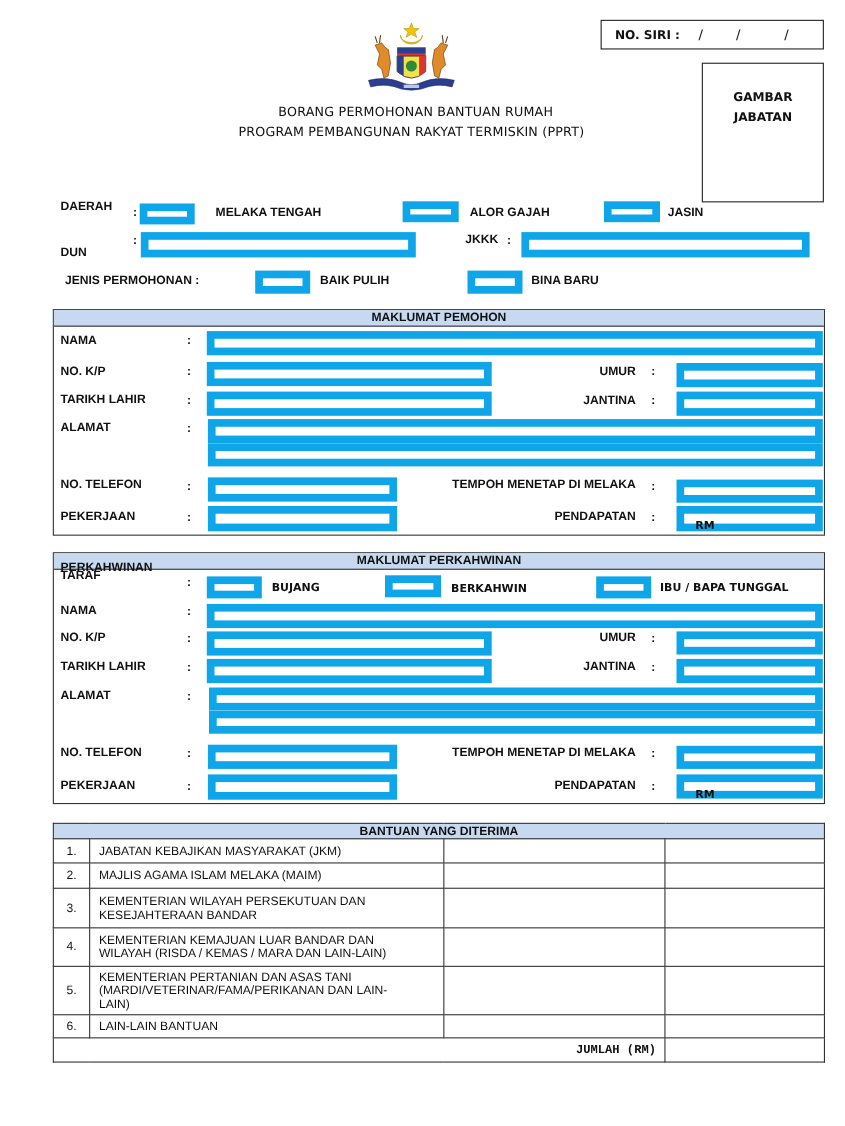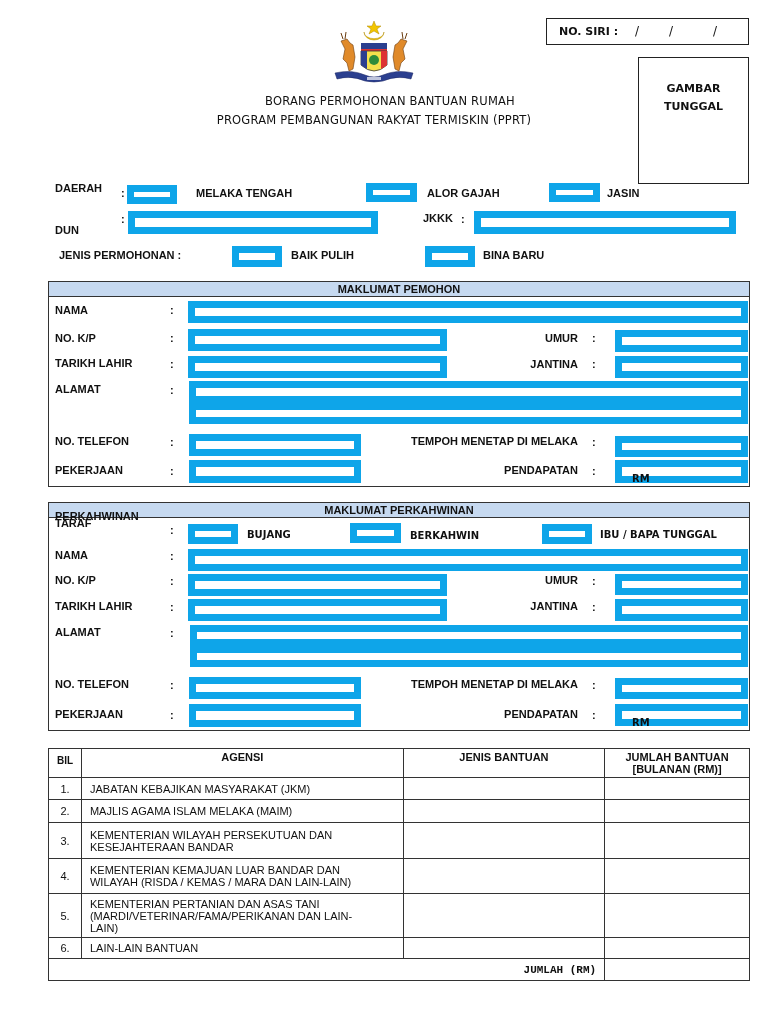--- a/index.html
+++ b/index.html
@@ -30,21 +30,21 @@
 
 <div class="abs" style="left:546px;top:18px;width:203px;height:27px;border:1px solid #222;">
   <span class="abs calibri" style="left:12px;top:6px;font-size:11px;font-weight:bold;">NO. SIRI :</span>
   <span class="abs calibri" style="left:88px;top:5px;font-size:12px;">/</span>
   <span class="abs calibri" style="left:122px;top:5px;font-size:12px;">/</span>
   <span class="abs calibri" style="left:166px;top:5px;font-size:12px;">/</span>
 </div>
 
 <div class="abs" style="left:638px;top:57px;width:111px;height:127px;border:1px solid #222;text-align:center;">
   <div class="calibri" style="margin-top:24px;font-size:11px;font-weight:bold;">GAMBAR</div>
-  <div class="calibri" style="margin-top:5px;font-size:11px;font-weight:bold;">TUNGGAL</div>
+  <div class="calibri" style="margin-top:5px;font-size:11px;font-weight:bold;">JABATAN</div>
 </div>
 
 <svg class="abs" style="left:331px;top:19px;" width="86" height="64" viewBox="0 0 86 64">
 
   <polygon points="43,2 45,7 50,7 46,10 48,15 43,12 38,15 40,10 36,7 41,7" fill="#f2c500" stroke="#b08a00" stroke-width="0.5"></polygon>
   <path d="M33,13 A10,8 0 0 0 53,13 A9,6 0 0 1 33,13 Z" fill="#f2c500" stroke="#b08a00" stroke-width="0.5"></path>
 
   <rect x="30" y="24" width="26" height="6" fill="#2b3f8f"></rect>
   <rect x="30" y="30" width="26" height="2" fill="#d33"></rect>
 
@@ -56,21 +56,21 @@
   <path d="M10,22 L16,20 L19,24 L22,26 L24,38 L22,50 L18,52 L16,44 L12,40 L14,30 Z" fill="#e08a2a" stroke="#6b3d10" stroke-width="0.6"></path>
   <path d="M12,20 L10,14 M14,20 L15,13" stroke="#6b3d10" stroke-width="1"></path>
 
   <path d="M76,22 L70,20 L67,24 L64,26 L62,38 L64,50 L68,52 L70,44 L74,40 L72,30 Z" fill="#e08a2a" stroke="#6b3d10" stroke-width="0.6"></path>
   <path d="M74,20 L76,14 M72,20 L71,13" stroke="#6b3d10" stroke-width="1"></path>
 
   <path d="M4,54 Q20,50 34,56 Q43,60 52,56 Q66,50 82,54 L80,60 Q66,56 52,62 Q43,64 34,62 Q20,56 6,60 Z" fill="#2b3f8f" stroke="#1a2560" stroke-width="0.5"></path>
   <rect x="36" y="58" width="14" height="3" fill="#fff" opacity="0.7"></rect>
 </svg>
 
-<div class="abs calibri" style="left:16px;top:94px;width:748px;text-align:center;font-size:11.5px;letter-spacing:0.2px;">BORANG PERMOHONAN BANTUAN RUMAH</div>
+<div class="abs calibri" style="left:4px;top:94px;width:748px;text-align:center;font-size:11.5px;letter-spacing:0.2px;">BORANG PERMOHONAN BANTUAN RUMAH</div>
 <div class="abs calibri" style="left:0;top:113px;width:748px;text-align:center;font-size:11.5px;letter-spacing:0.2px;">PROGRAM PEMBANGUNAN RAKYAT TERMISKIN (PPRT)</div>
 
 <span class="lbl" style="left:55px;top:182px;">DAERAH</span>
 <span class="colon" style="left:121px;top:187px;">:</span>
 <div class="box" style="left:127px;top:185px;width:50px;height:19px;"></div>
 <span class="lbl" style="left:196px;top:187px;">MELAKA TENGAH</span>
 <div class="box" style="left:366px;top:183px;width:51px;height:19px;"></div>
 <span class="lbl" style="left:427px;top:187px;">ALOR GAJAH</span>
 <div class="box" style="left:549px;top:183px;width:51px;height:19px;"></div>
 <span class="lbl" style="left:607px;top:187px;">JASIN</span>
@@ -177,25 +177,22 @@
 <span class="colon" style="left:170px;top:709px;">:</span>
 <div class="box" style="left:189px;top:704px;width:172px;height:23px;"></div>
 <span class="lbl r" style="right:190px;top:708px;">PENDAPATAN</span>
 <span class="colon" style="left:592px;top:709px;">:</span>
 <div class="box" style="left:615px;top:704px;width:133px;height:22px;">
   <span class="rm">RM</span>
 </div>
 
 <table class="bt">
   <tbody>
-  <tr>
-    <th class="hd" style="font-size:10px;padding-top:6px;">BIL</th>
-    <th class="hd">AGENSI</th>
-    <th class="hd">JENIS BANTUAN</th>
-    <th class="hd" style="padding:2px 14px;">JUMLAH BANTUAN [BULANAN (RM)]</th>
+      <tr>
+    <th class="title" colspan="4">BANTUAN YANG DITERIMA</th>
   </tr>
   <tr style="height:22px;">
     <td class="no">1.</td>
     <td class="ag">JABATAN KEBAJIKAN MASYARAKAT (JKM)</td>
     <td class="jb"></td>
     <td class="ja"></td>
   </tr>
   <tr style="height:23px;">
     <td class="no">2.</td>
     <td class="ag">MAJLIS AGAMA ISLAM MELAKA (MAIM)</td>

